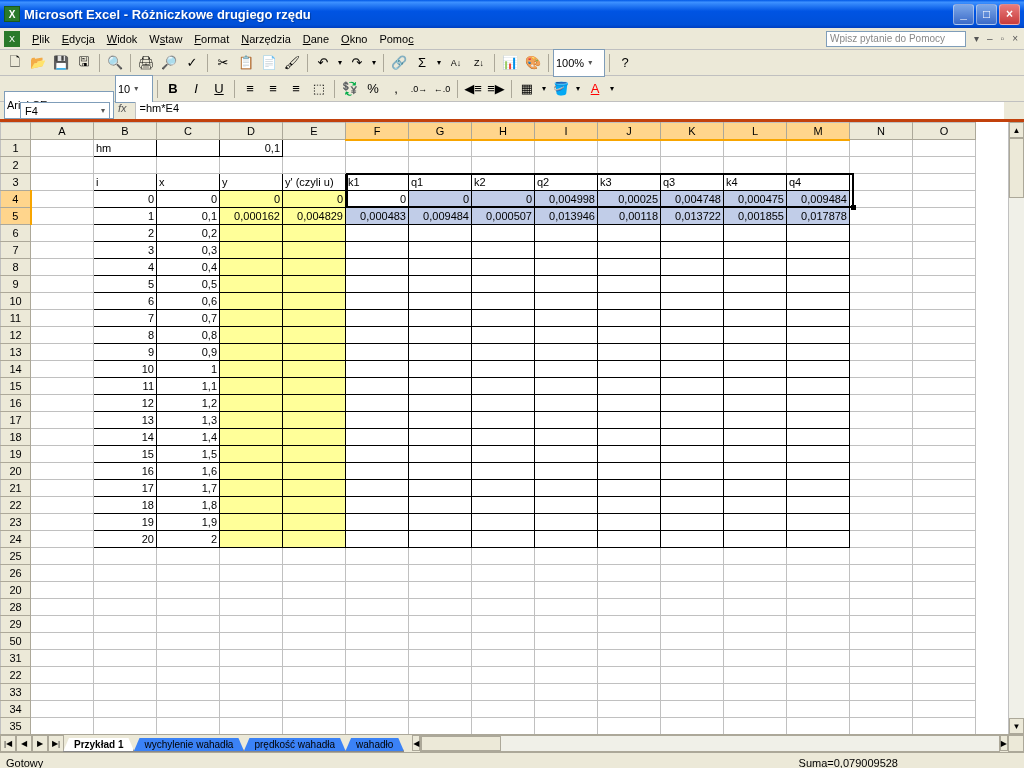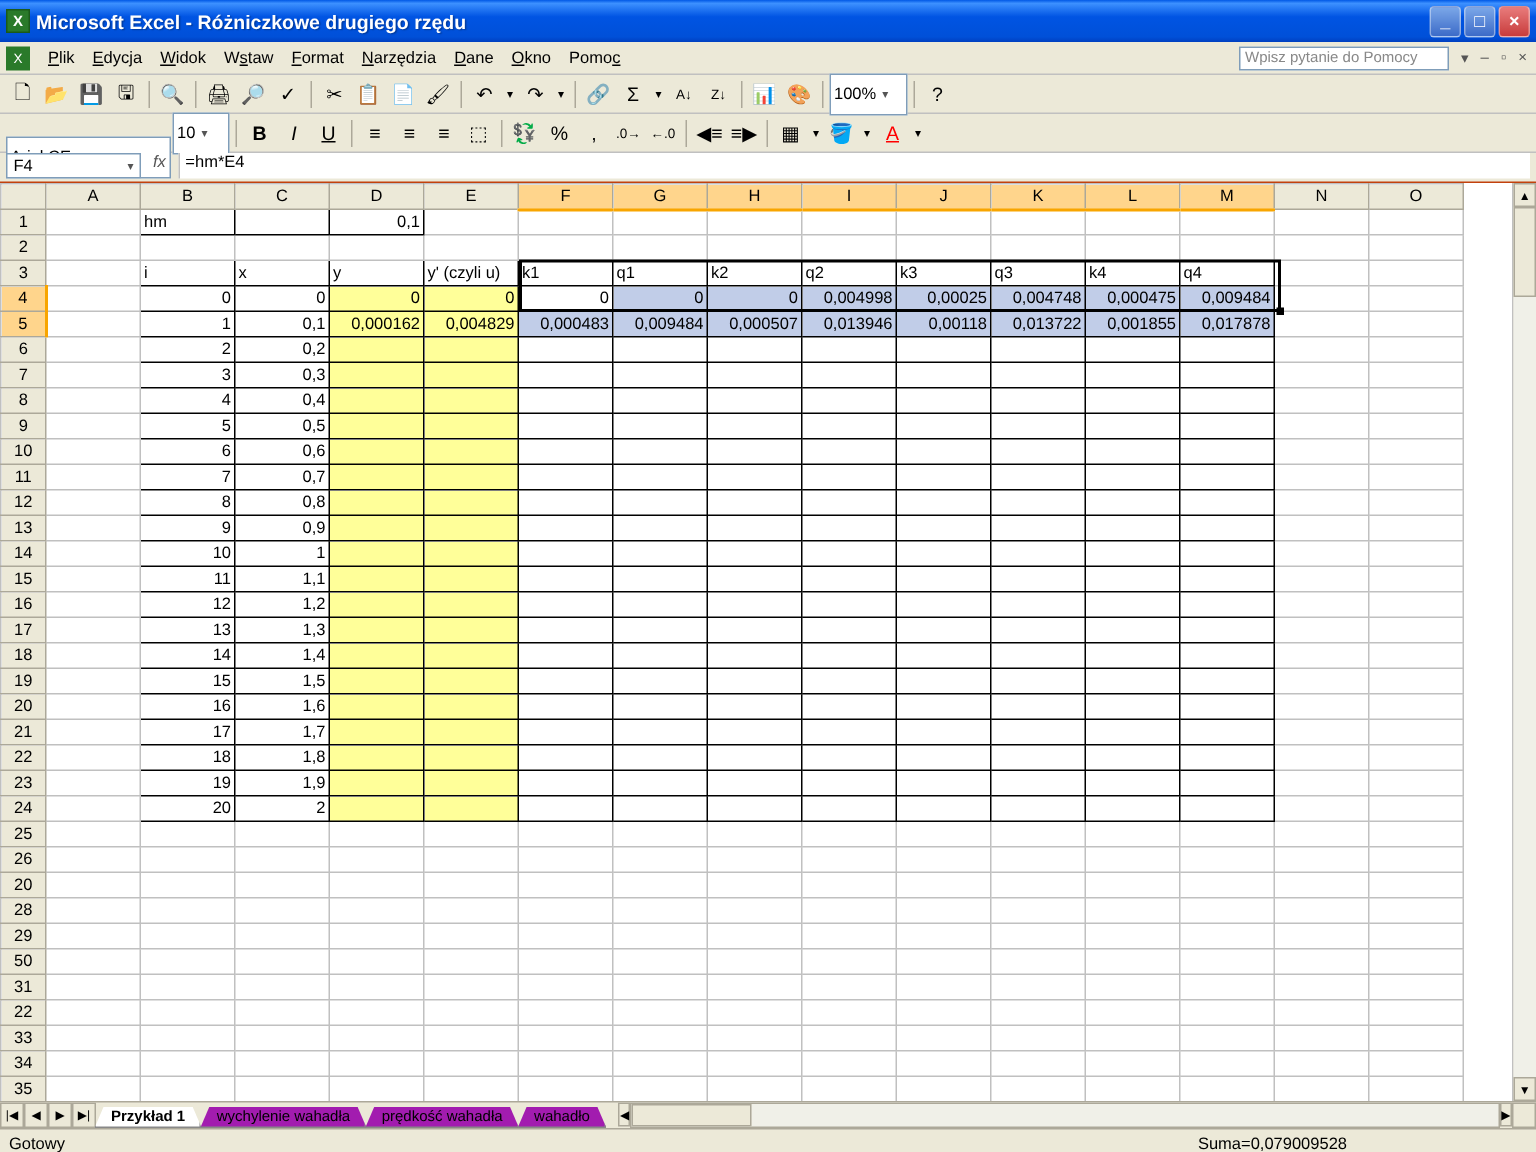--- a/index.html
+++ b/index.html
@@ -29,21 +29,21 @@
 .tb-sep { width: 1px; height: 18px; background: #aca899; margin: 0 3px; }
 .tb-combo { border: 1px solid #7f9db9; background: white; height: 28px; display: flex; align-items: center; padding: 0 2px; font-size: 11px; }
 .tb-combo .dd { margin-left: 4px; font-size: 8px; color: #555; }
 .tb-zoom {width:52px;}
 
 
 .fmt-font { width: 110px; margin-top: 32px; }
 .fmt-size { width: 38px; }
 
 
-.formulabar { background: #ece9d8; height: 20px; display: flex; align-items: flex-start; padding: 0 4px; border-bottom:1px solid #c2410c; gap:8px;}
+.formulabar { background: #ece9d8; height: 20px; display: flex; align-items: flex-start; padding: 0 20px; border-bottom:3px solid #c2410c; gap:8px;}
 .namebox { border: 1px solid #7f9db9; background: white; width: 90px; height: 17px; padding: 0 4px; display:flex;align-items:center;justify-content:space-between;}
 .namebox .dd{font-size:8px;color:#555;}
 .fx-label { font-style: italic; color: #555; }
 .formula-input { border: none; background: white; flex: 1; height: 17px; padding: 0 4px; border-left:1px solid #c0c0c0;}
 
 
 .grid-area { position: relative; background: white; height: 612px; display:flex;}
 .grid-main { overflow:hidden; flex:1; position:relative;}
 .grid-scroll-v {width:16px;background:#ece9d8;border-left:1px solid #c0c0c0;display:flex;flex-direction:column;}
 .scroll-btn{height:16px;background:#ece9d8;border:1px solid #aca899;display:flex;align-items:center;justify-content:center;font-size:8px;}
@@ -62,21 +62,21 @@
 .sheet td.yellow { background: #ffff99; }
 .sheet td.bordered { border: 1px solid #000; }
 .sheet td.sel-range { background: #c1cde8; }
 .col-w { width: 63px; }
 
 
 .sheet-tabs-row{height:18px;display:flex;background:#ece9d8;border-top:1px solid #aca899;}
 .tab-nav{display:flex;}
 .tab-nav-btn{width:16px;height:17px;background:#ece9d8;border:1px solid #aca899;display:flex;align-items:center;justify-content:center;font-size:8px;}
 .tabs{display:flex;align-items:flex-end;}
-.tab{padding:1px 10px;background:#a21caf;border:1px solid #888;border-top:none;font-size:10px;position:relative;margin-left:-1px; clip-path: polygon(6px 0, calc(100% - 6px) 0, 100% 100%, 0 100%);}
+.tab{padding:1px 10px;background:#3b82f6;border:1px solid #888;border-top:none;font-size:10px;position:relative;margin-left:-1px; clip-path: polygon(6px 0, calc(100% - 6px) 0, 100% 100%, 0 100%);}
 .tab.active{background:white;font-weight:bold;z-index:2;}
 .hscroll{flex:1;display:flex;margin-left:8px;}
 .hscroll .scroll-track{flex:1;background:#f0f0e8;border:1px solid #aca899;display:flex;}
 .hscroll .scroll-thumb{width:80px;background:#ece9d8;border:1px solid #aca899;}
 .sheet-corner{width:16px;background:#ece9d8;border:1px solid #aca899;}
 
 
 .statusbar { height: 20px; background: #ece9d8; display: flex; align-items: center; padding: 0 6px; border-top: 1px solid #aca899; font-size: 11px; }
 .statusbar .status-left { flex: 1; }
 .statusbar .status-sum { margin-right: 120px; }

